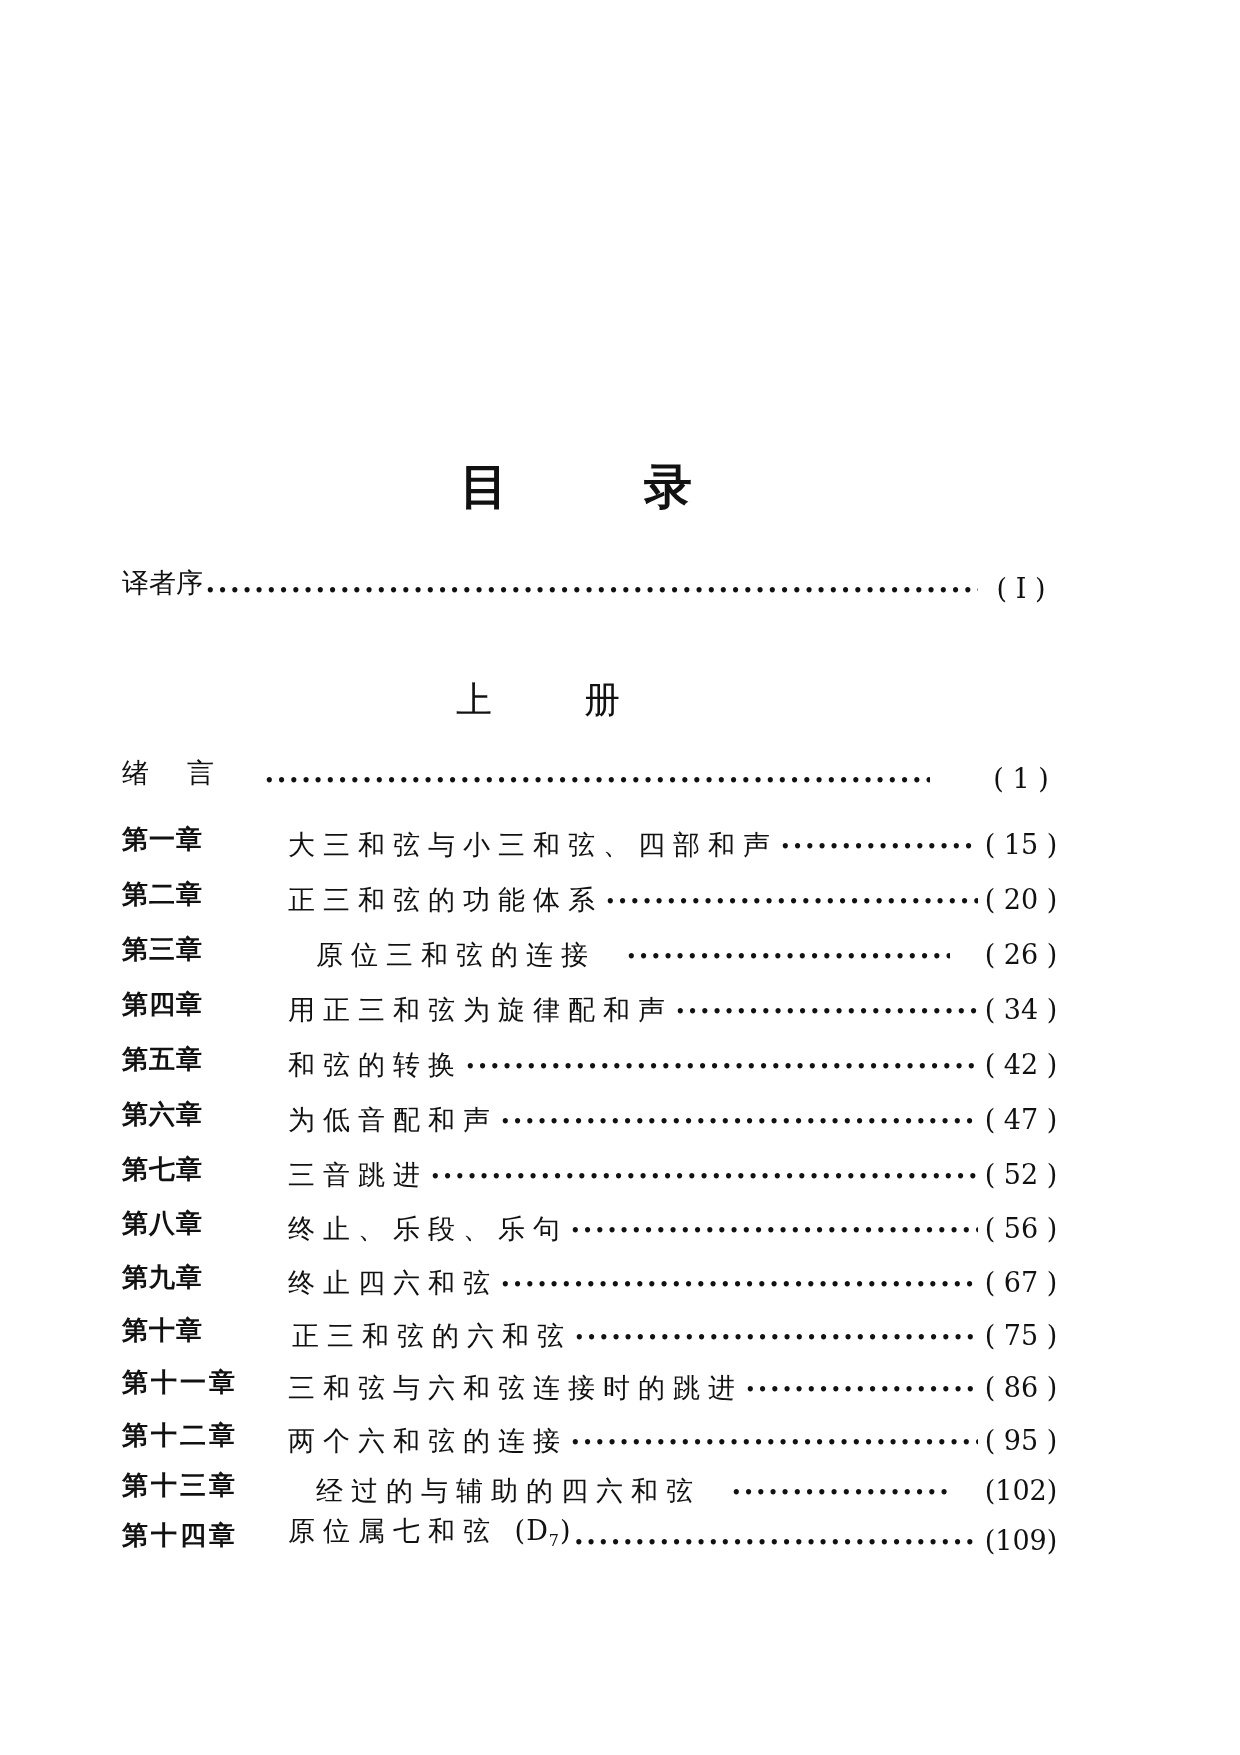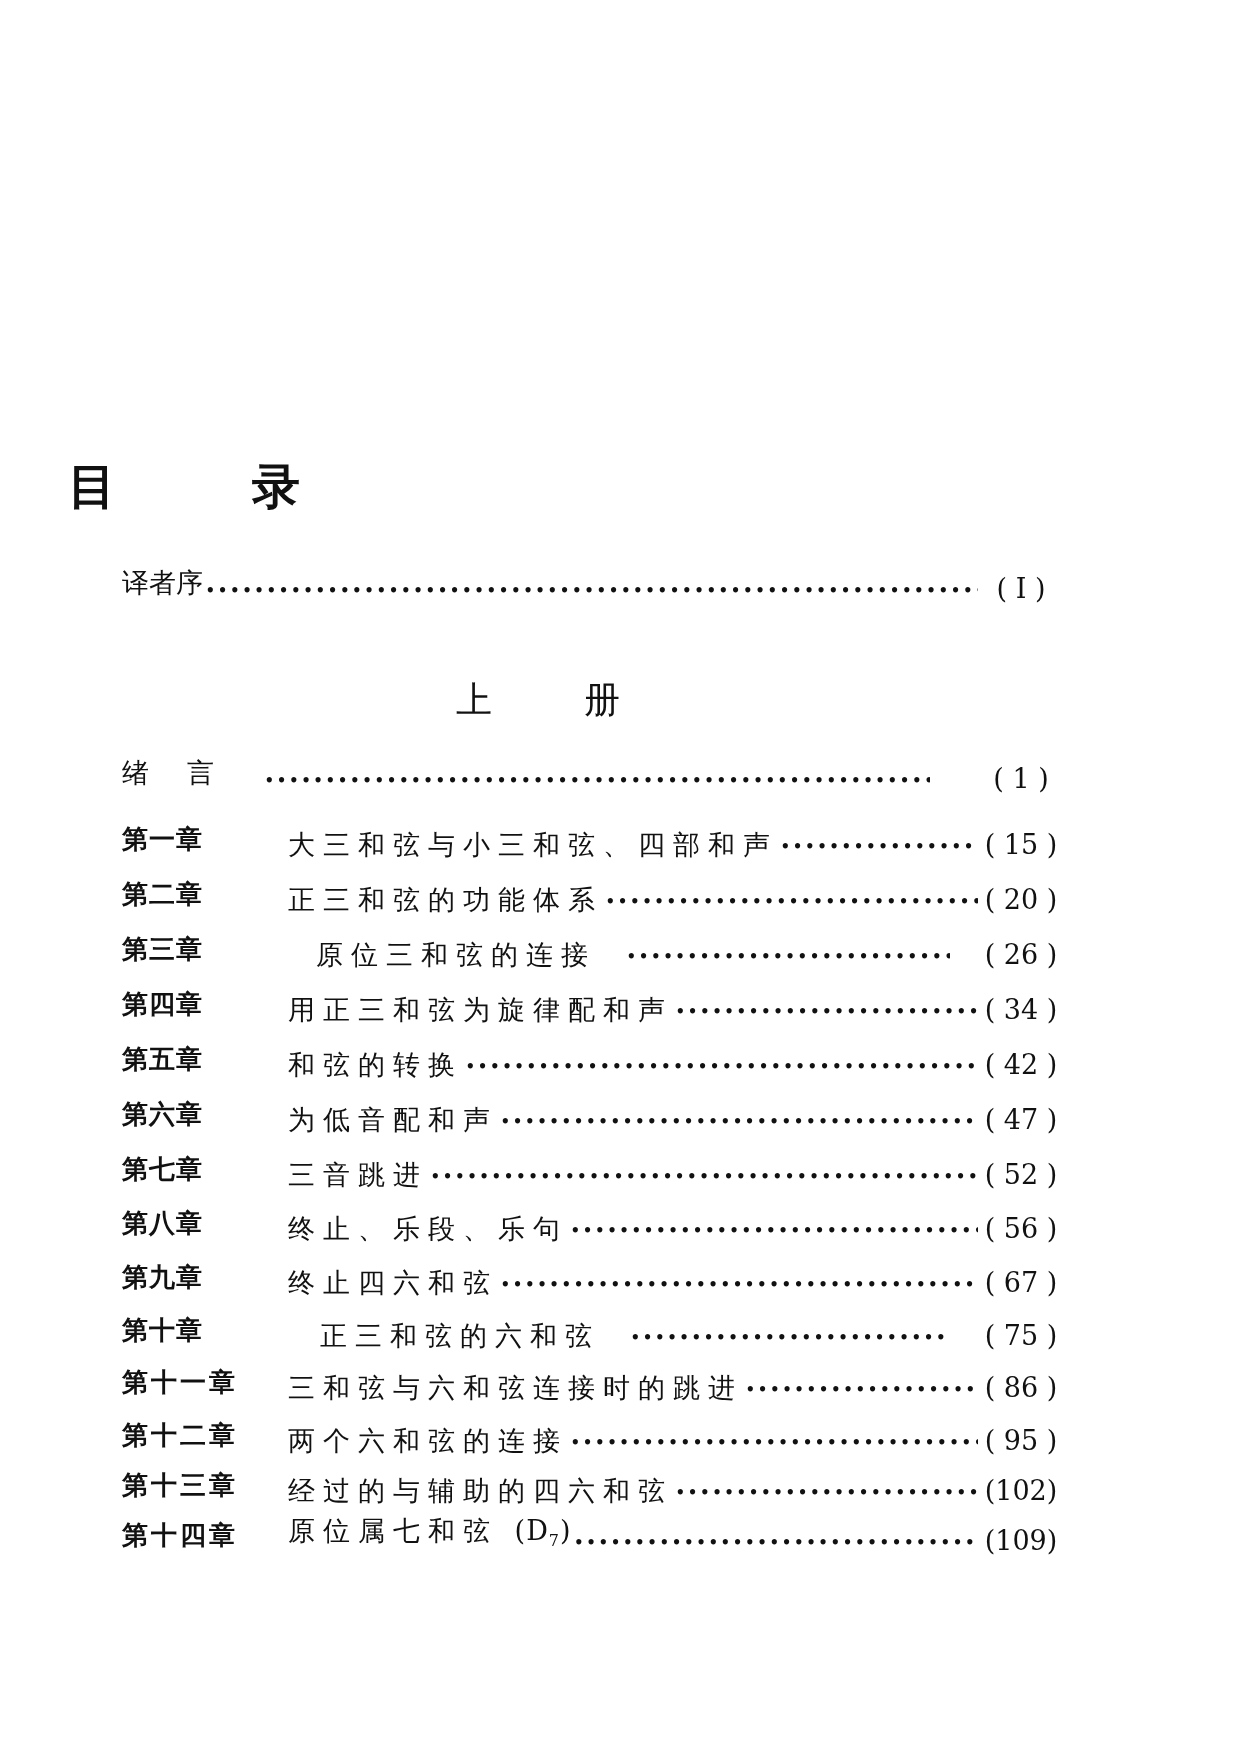--- a/index.html
+++ b/index.html
@@ -13,21 +13,21 @@
       position: relative;
       overflow: hidden;
       font-family: "DejaVu Serif", "Liberation Serif", serif;
       color: #111111;
     }
     .page-title {
       position: absolute;
       top: 455px;
       left: 0;
       width: 1152px;
-      text-align: left;
+      text-align: center;
       font-family: "DejaVu Sans", sans-serif;
       font-weight: bold;
       font-size: 48px;
       letter-spacing: 0;
     }
     .page-title span {
       display: inline-block;
       margin: 0 68px;
     }
     .section-title {
@@ -177,42 +177,42 @@
     <span class="page-num">( 56 )</span>
   </div>
 
   <div class="toc-row" style="top:1260px;">
     <span class="chap-label">第九章</span>
     <span class="chap-title">终止四六和弦</span>
     <span class="leader">••••••••••••••••••••••••••••••••••••••••••••••••••••••••••••••••••••••••••••••••••••••••••••••••••••••••••••••••••••••••</span>
     <span class="page-num">( 67 )</span>
   </div>
 
-  <div class="toc-row" style="top:1313px;gap:28px;">
+  <div class="toc-row" style="top:1313px;">
     <span class="chap-label">第十章</span>
     <span class="chap-title" style="margin-left:4px;">正三和弦的六和弦</span>
     <span class="leader">••••••••••••••••••••••••••••••••••••••••••••••••••••••••••••••••••••••••••••••••••••••••••••••••••••••••••••••••••••••••</span>
     <span class="page-num">( 75 )</span>
   </div>
 
   <div class="toc-row" style="top:1365px;">
     <span class="chap-label" style="letter-spacing:3px;">第十一章</span>
     <span class="chap-title">三和弦与六和弦连接时的跳进</span>
     <span class="leader">••••••••••••••••••••••••••••••••••••••••••••••••••••••••••••••••••••••••••••••••••••••••••••••••••••••••••••••••••••••••</span>
     <span class="page-num">( 86 )</span>
   </div>
 
   <div class="toc-row" style="top:1418px;">
     <span class="chap-label" style="letter-spacing:3px;">第十二章</span>
     <span class="chap-title">两个六和弦的连接</span>
     <span class="leader">••••••••••••••••••••••••••••••••••••••••••••••••••••••••••••••••••••••••••••••••••••••••••••••••••••••••••••••••••••••••</span>
     <span class="page-num">( 95 )</span>
   </div>
 
-  <div class="toc-row" style="top:1468px;">
+  <div class="toc-row" style="top:1468px;gap:28px;">
     <span class="chap-label" style="letter-spacing:3px;">第十三章</span>
     <span class="chap-title">经过的与辅助的四六和弦</span>
     <span class="leader">••••••••••••••••••••••••••••••••••••••••••••••••••••••••••••••••••••••••••••••••••••••••••••••••••••••••••••••••••••••••</span>
     <span class="page-num">(102)</span>
   </div>
 
   <div class="toc-row" style="top:1518px;">
     <span class="chap-label" style="letter-spacing:3px;">第十四章</span>
     <span class="chap-title">
       <span>原位属七和弦</span>

